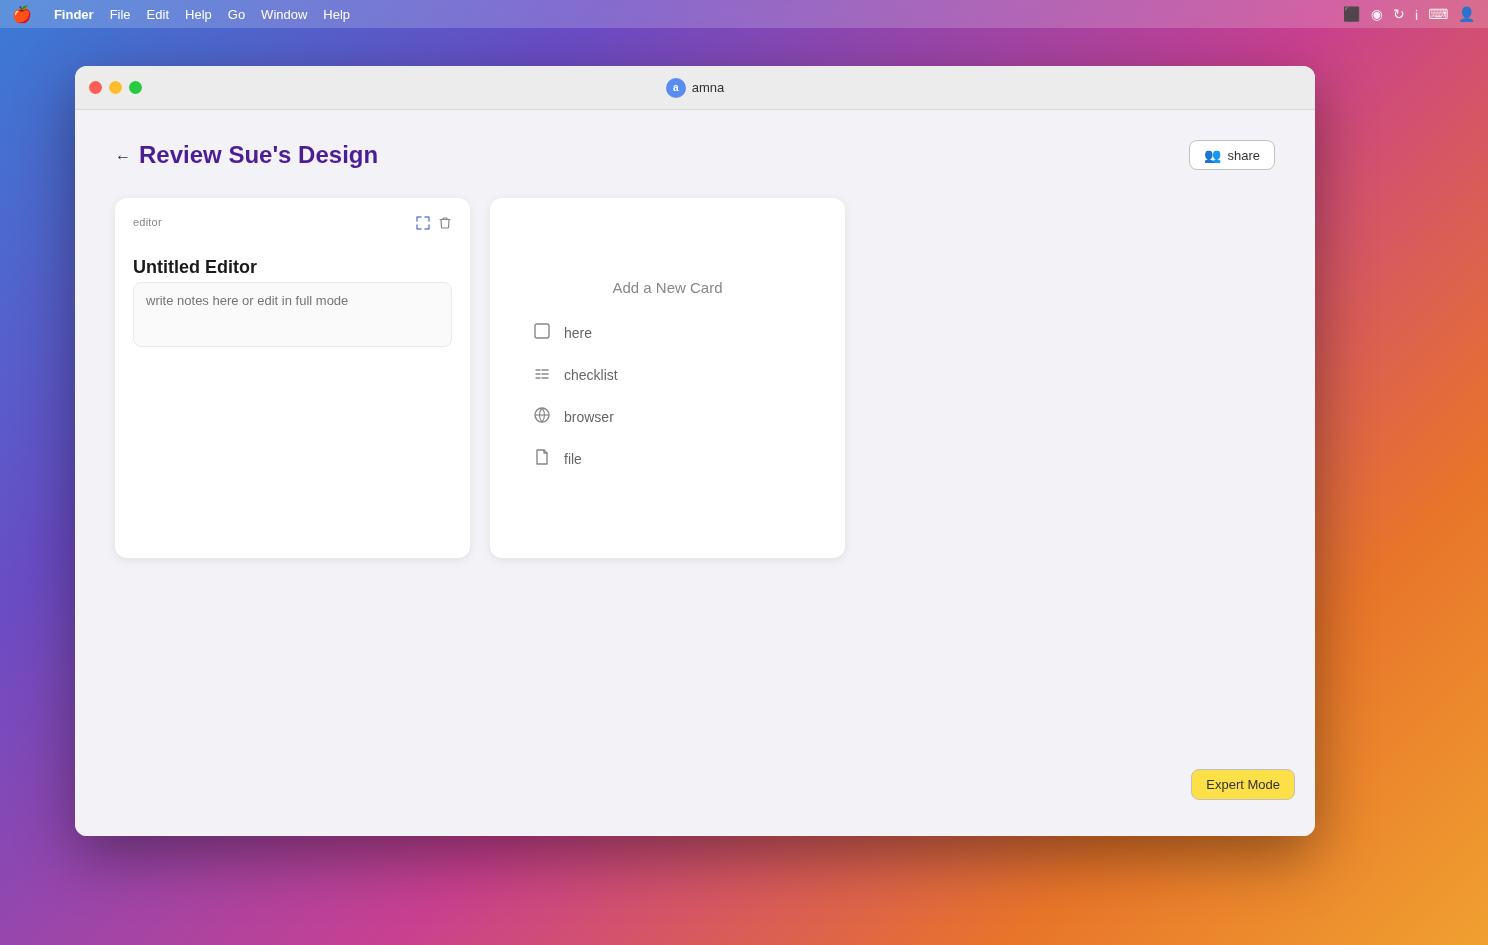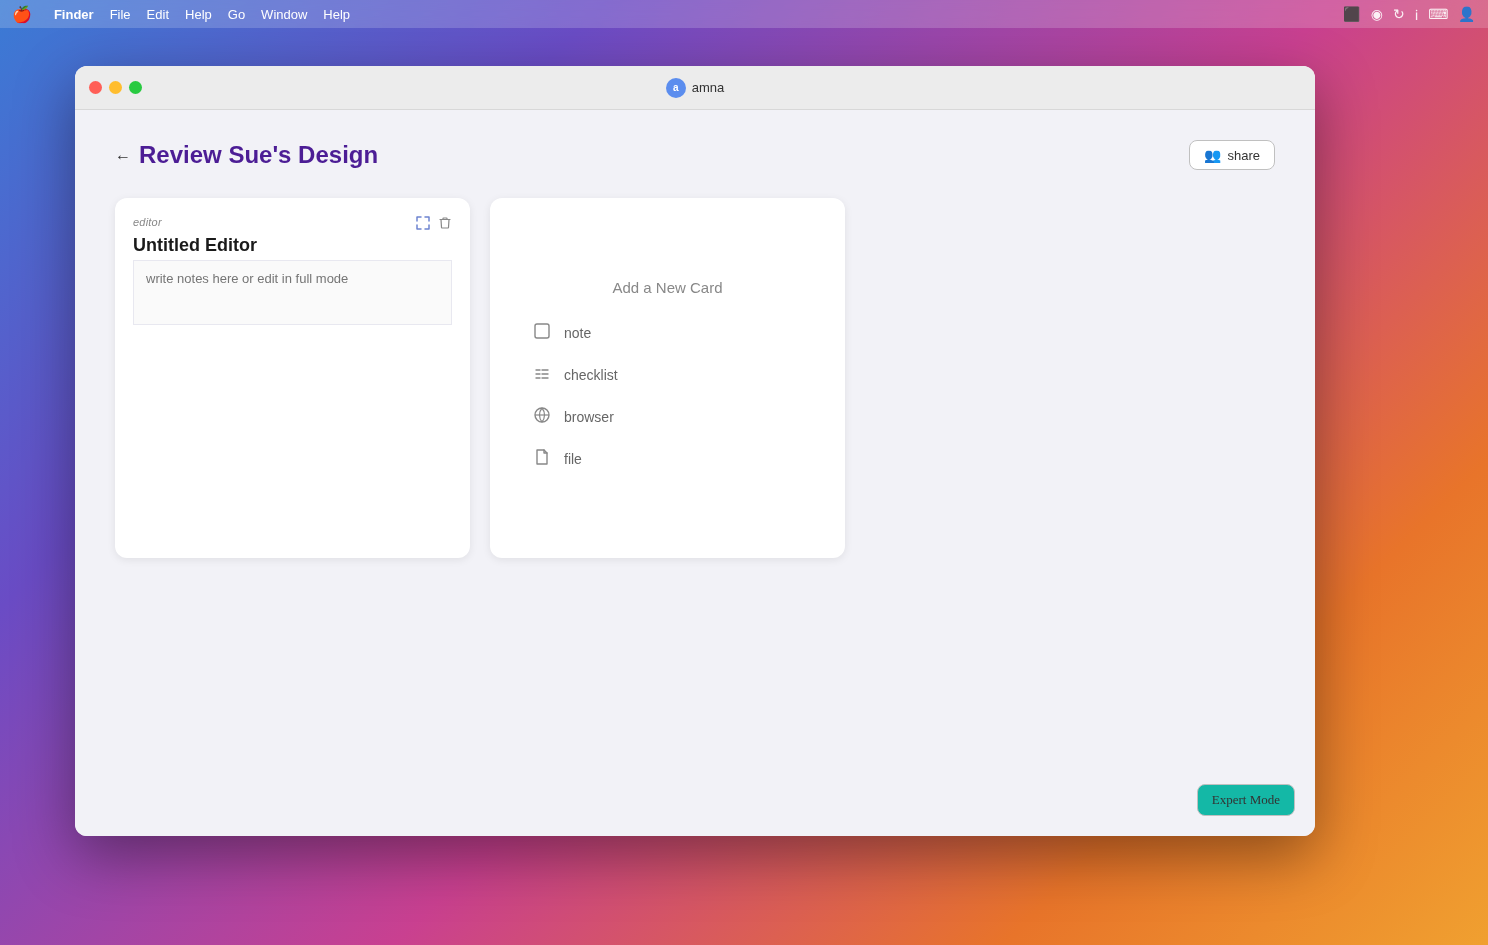--- a/index.html
+++ b/index.html
@@ -207,22 +207,21 @@
       box-shadow: 0 2px 8px rgba(0,0,0,0.08);
       padding: 18px 18px 20px;
       display: flex;
       flex-direction: column;
     }
 
     .card-header {
       display: flex;
       align-items: flex-start;
       justify-content: space-between;
-      margin-bottom: 2px;
-      font-style: italic;
+      margin-bottom: 24px;
     }
 
     .card-label {
       font-size: 11px;
       color: #888;
       font-weight: 400;
       letter-spacing: 0.02em;
     }
 
     .card-actions {
@@ -244,21 +243,21 @@
       font-size: 18px;
       font-weight: 700;
       color: #1a1a1a;
       margin-bottom: 4px;
     }
 
     .notes-textarea {
       width: 100%;
       min-height: 65px;
       border: 1px solid #e8e8f0;
-      border-radius: 0;
+      border-radius: 8px;
       background: #fafafa;
       padding: 10px 12px;
       font-size: 13px;
       color: #aaa;
       resize: none;
       outline: none;
       font-family: inherit;
     }
 
     
@@ -301,30 +300,29 @@
     }
 
     .card-type-label {
       font-size: 14px;
       color: #666;
     }
 
     
     .expert-mode-btn {
       position: absolute;
-      bottom: 20px;
+      bottom: 36px;
       right: 20px;
       padding: 7px 14px;
       border: 1px solid #c0c0c0;
       border-radius: 8px;
-      background: #14b8a6;
+      background: #fde047;
       font-size: 13px;
       color: #333;
       cursor: pointer;
-      font-family: Liberation Serif, serif;
     }
   </style>
 </head>
 <body>
 
 <div class="desktop">
 
   <div class="menubar">
     <span class="menubar-apple">🍎</span>
     <span class="menubar-item active">Finder</span>
@@ -395,21 +393,21 @@
 
         <div class="add-card-panel">
           <div class="add-card-title">Add a New Card</div>
 
           <div class="card-type-item">
             <span class="card-type-icon">
               <svg width="18" height="18" viewBox="0 0 18 18" fill="none" xmlns="http://www.w3.org/2000/svg">
                 <rect x="2" y="2" width="14" height="14" rx="2" stroke="#888" stroke-width="1.4"></rect>
               </svg>
             </span>
-            <span class="card-type-label">note</span>
+            <span class="card-type-label">here</span>
           </div>
 
           <div class="card-type-item">
             <span class="card-type-icon">
               <svg width="18" height="18" viewBox="0 0 18 18" fill="none" xmlns="http://www.w3.org/2000/svg">
                 <line x1="3" y1="6" x2="7" y2="6" stroke="#888" stroke-width="1.4" stroke-linecap="round"></line>
                 <line x1="9" y1="6" x2="15" y2="6" stroke="#888" stroke-width="1.4" stroke-linecap="round"></line>
                 <line x1="3" y1="10" x2="7" y2="10" stroke="#888" stroke-width="1.4" stroke-linecap="round"></line>
                 <line x1="9" y1="10" x2="15" y2="10" stroke="#888" stroke-width="1.4" stroke-linecap="round"></line>
                 <line x1="3" y1="14" x2="7" y2="14" stroke="#888" stroke-width="1.4" stroke-linecap="round"></line>

